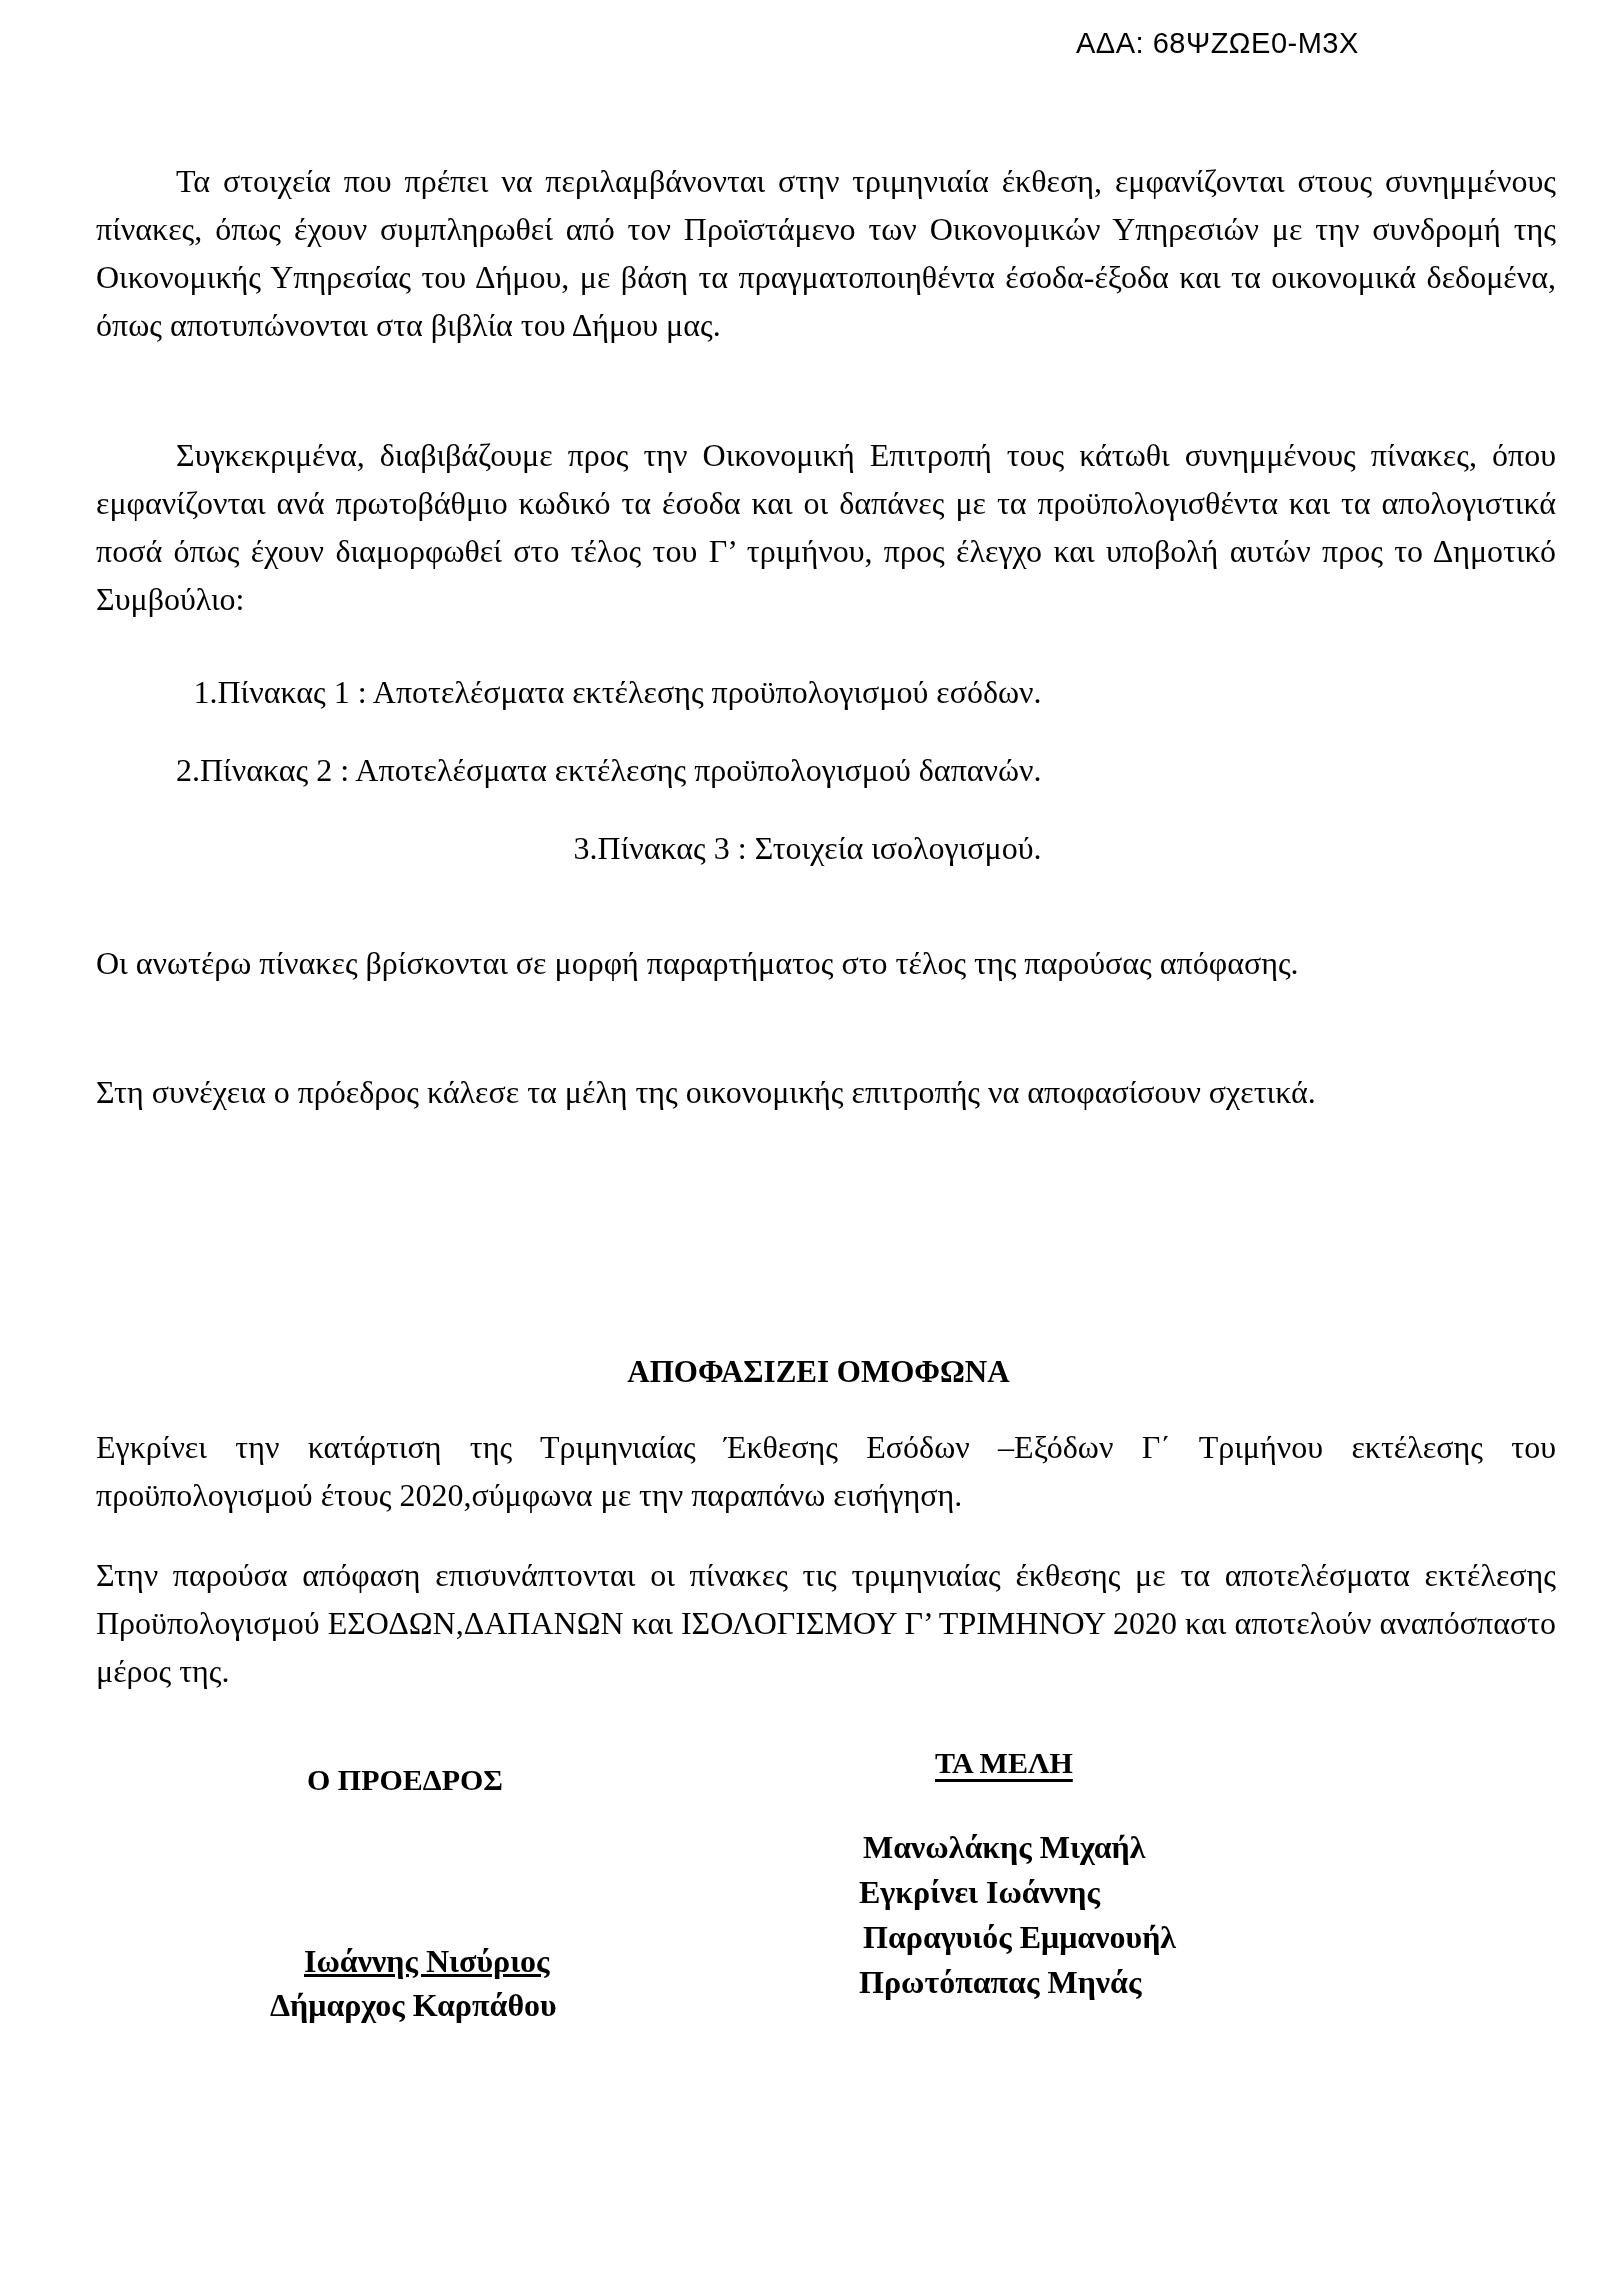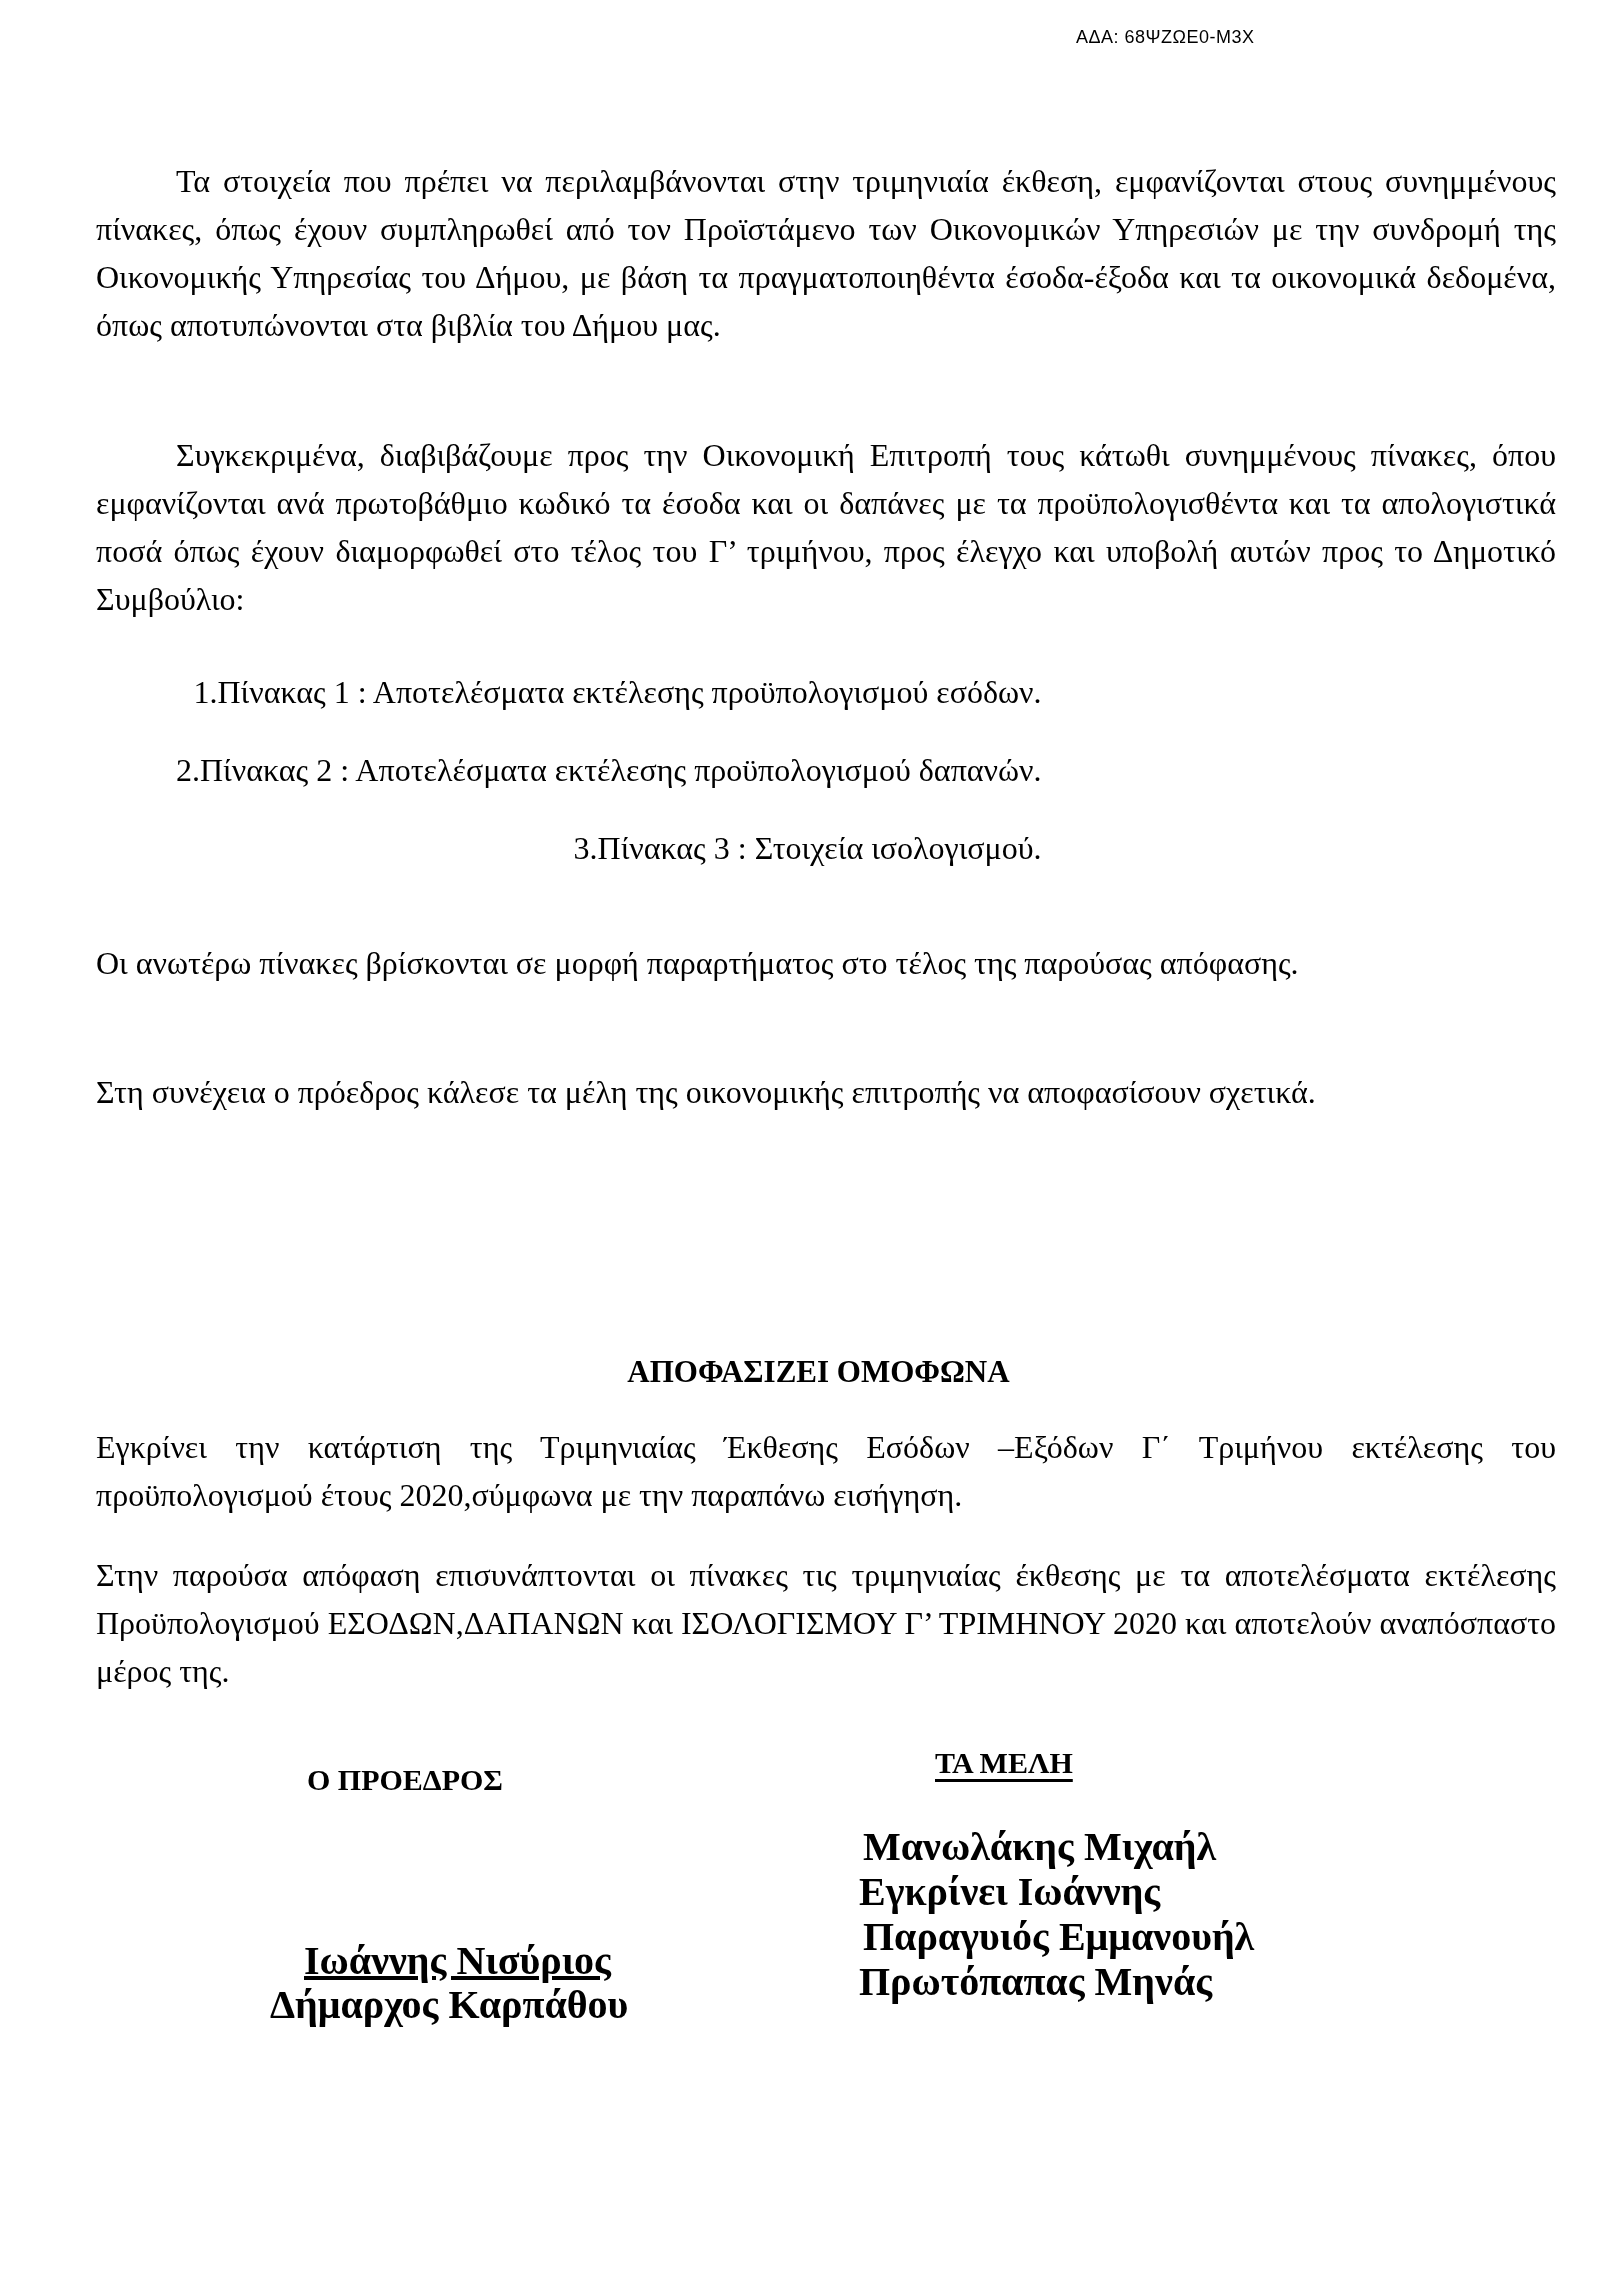--- a/index.html
+++ b/index.html
@@ -1,27 +1,27 @@
 <!DOCTYPE html>
 <html><head>
   <meta charset="utf-8">
   <style>
     html, body { margin: 0; padding: 0; background: #ffffff; }
     body { width: 1621px; height: 2293px; position: relative; overflow: hidden; color: #000; }
     .page { position: absolute; left: 0; top: 0; width: 1621px; height: 2293px; }
-    .ada { position: absolute; left: 1076px; top: 27.4px; font-family: "Liberation Sans", sans-serif; font-size: 18px; letter-spacing: 0.5px; text-align: center; }
+    .ada { position: absolute; left: 1076px; top: 27.4px; font-family: "Liberation Sans", sans-serif; font-size: 29px; letter-spacing: 0.5px; text-align: center; }
     .serif { font-family: "Liberation Serif", serif; font-size: 32px; line-height: 48px; }
     .para { position: absolute; left: 96px; width: 1460px; text-align: justify; text-align-last: left; margin: 0; }
     .indent { text-indent: 80px; }
     .list { position: absolute; left: 155px; margin: 0; padding: 0; list-style: none; }
     .list li { height: 78px; }
     .list .num { display: inline-block; width: 45px; }
     .heading { position: absolute; left: 0; width: 1621px; top: 1340px; text-align: center; font-weight: bold; font-size: 31px; margin: 8px; }
     .sig-title { position: absolute; font-weight: bold; font-size: 30px; margin: 0; }
-    .sig-name { position: absolute; font-weight: bold; font-size: 40px; line-height: 44px; margin: 0; white-space: nowrap; }
+    .sig-name { position: absolute; font-weight: bold; font-size: 32px; line-height: 44px; margin: 0; white-space: nowrap; }
     .underline { text-decoration: underline; text-decoration-thickness: 2.9px; text-underline-offset: 5.9px; }
   </style>
 </head>
 <body>
 
 <div class="page">
 
   <div class="ada">ΑΔΑ: 68ΨΖΩΕ0-Μ3Χ</div>
 
   <p class="para serif indent" style="top:157px;">Τα στοιχεία που πρέπει να περιλαμβάνονται στην τριμηνιαία έκθεση, εμφανίζονται στους συνημμένους πίνακες, όπως έχουν συμπληρωθεί από τον Προϊστάμενο των Οικονομικών Υπηρεσιών με την συνδρομή της Οικονομικής Υπηρεσίας του Δήμου, με βάση τα πραγματοποιηθέντα έσοδα-έξοδα και τα οικονομικά δεδομένα, όπως αποτυπώνονται στα βιβλία του Δήμου μας.</p>

